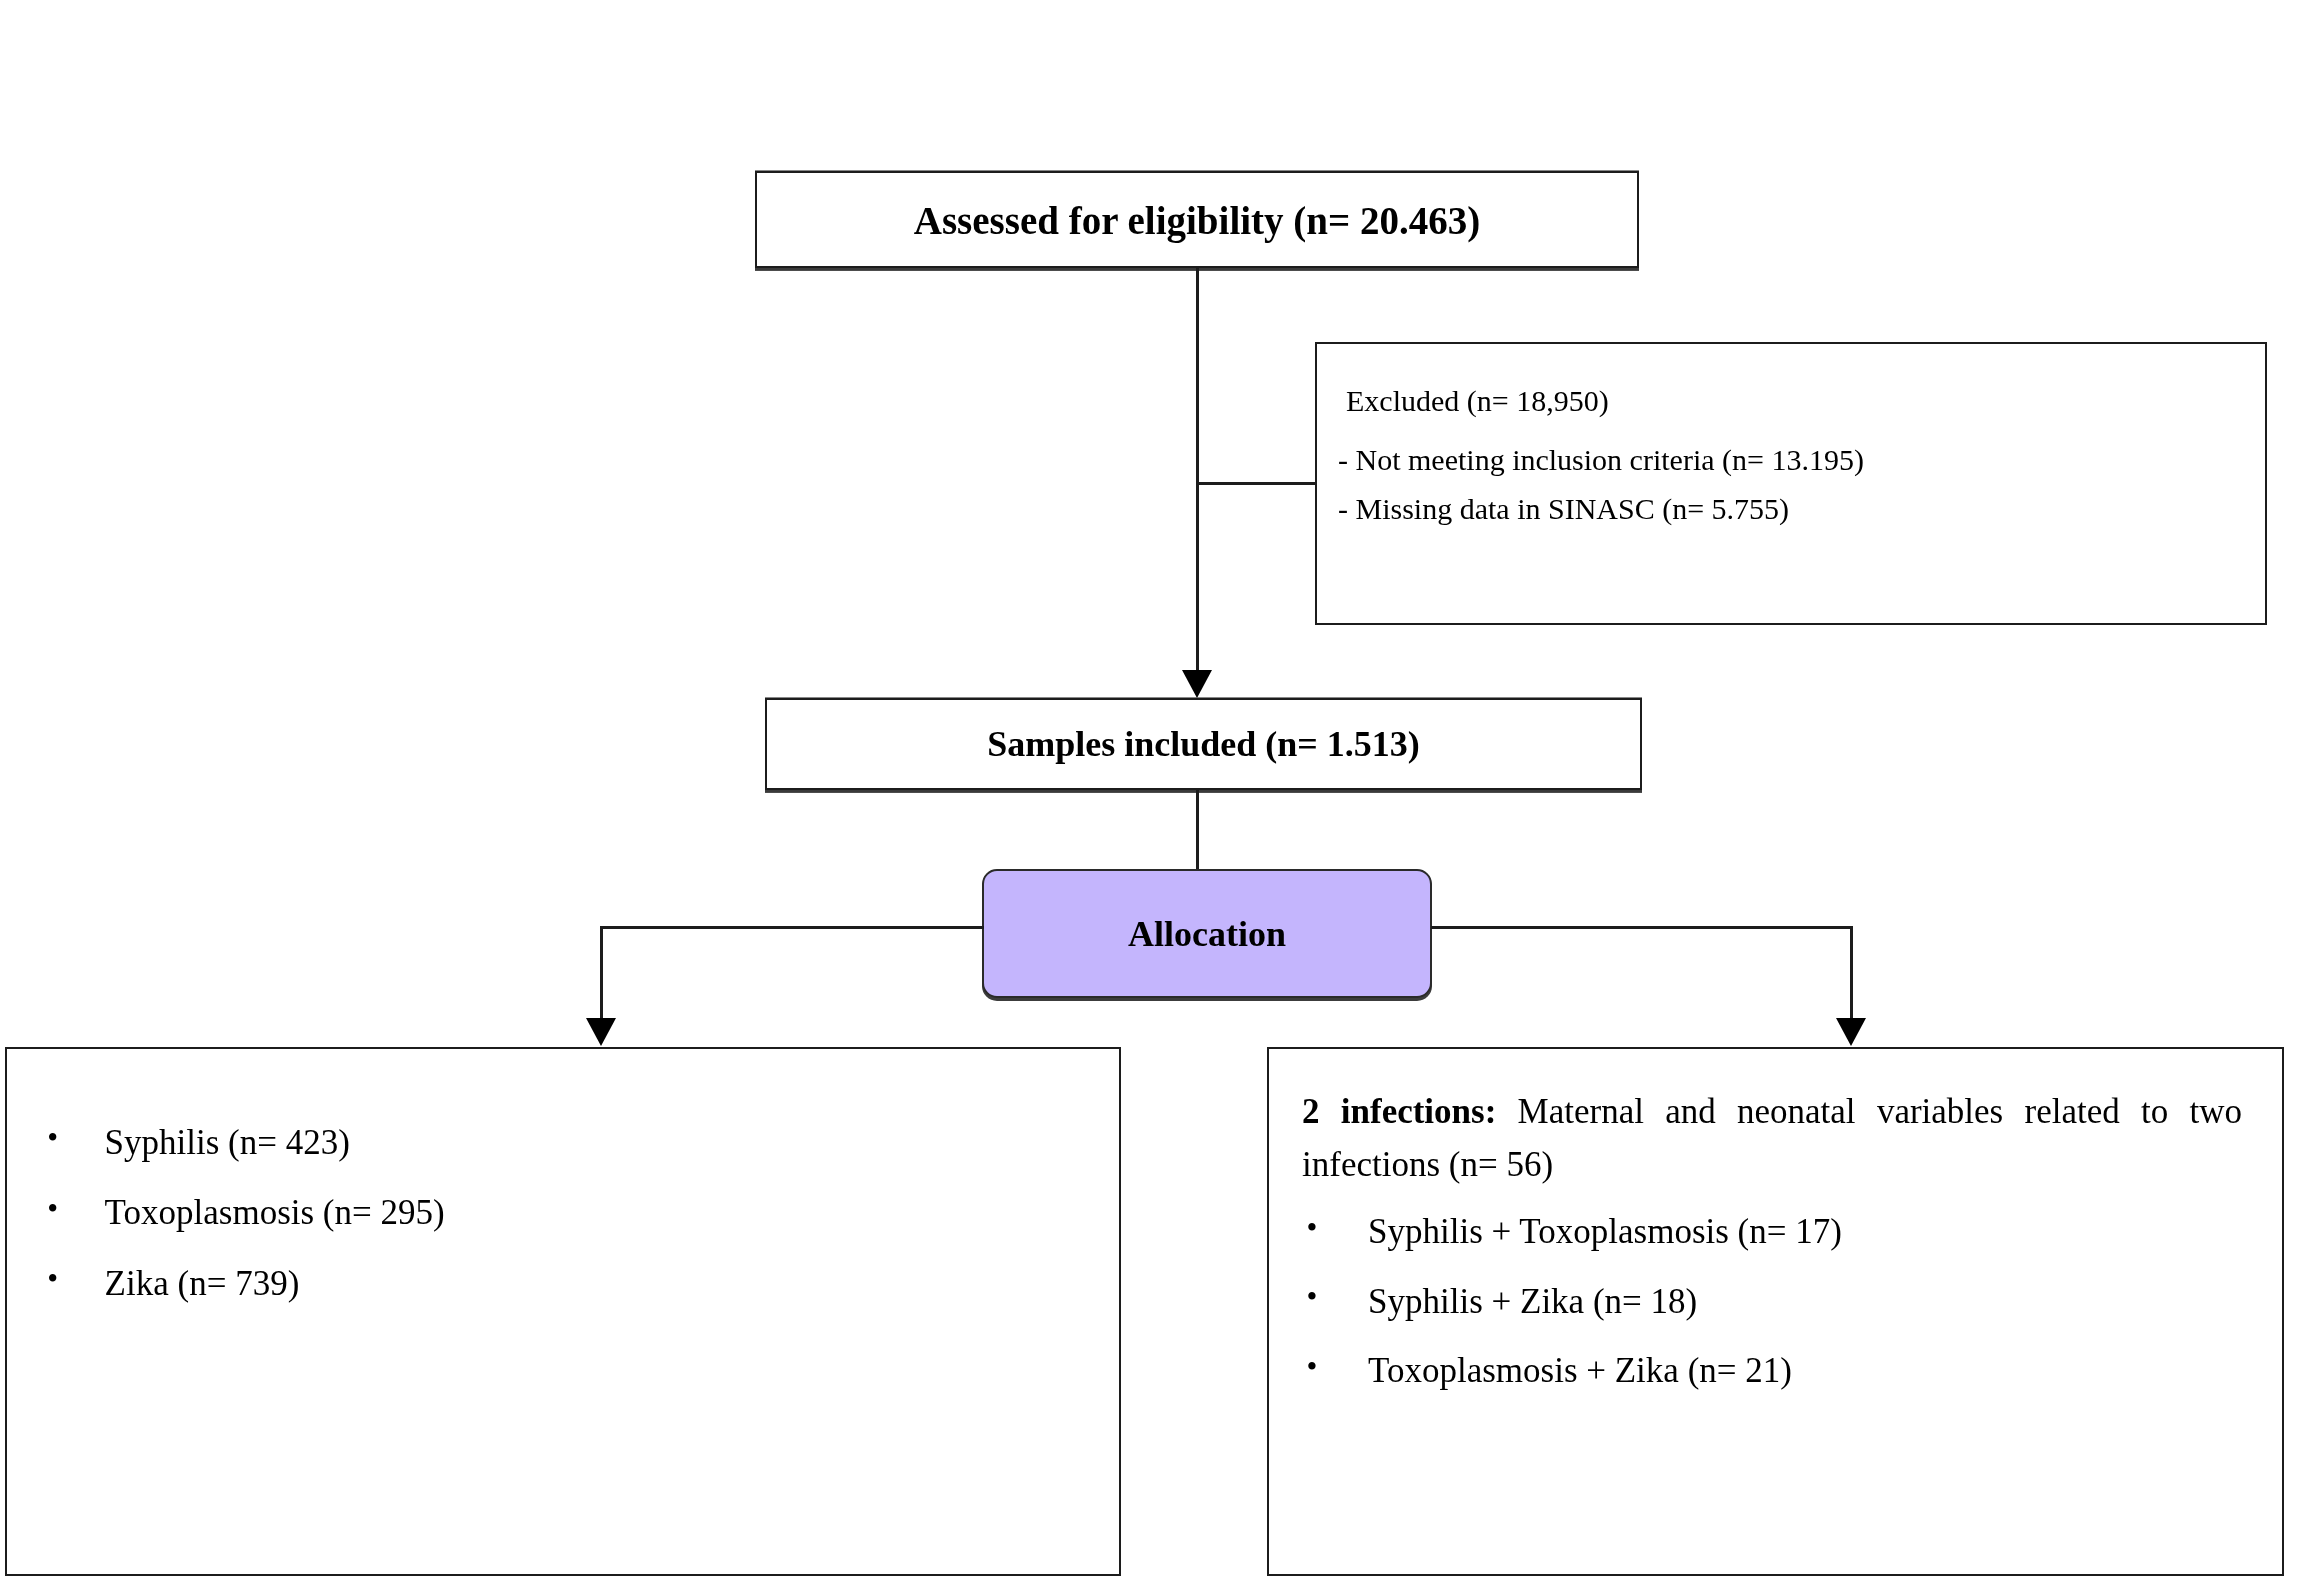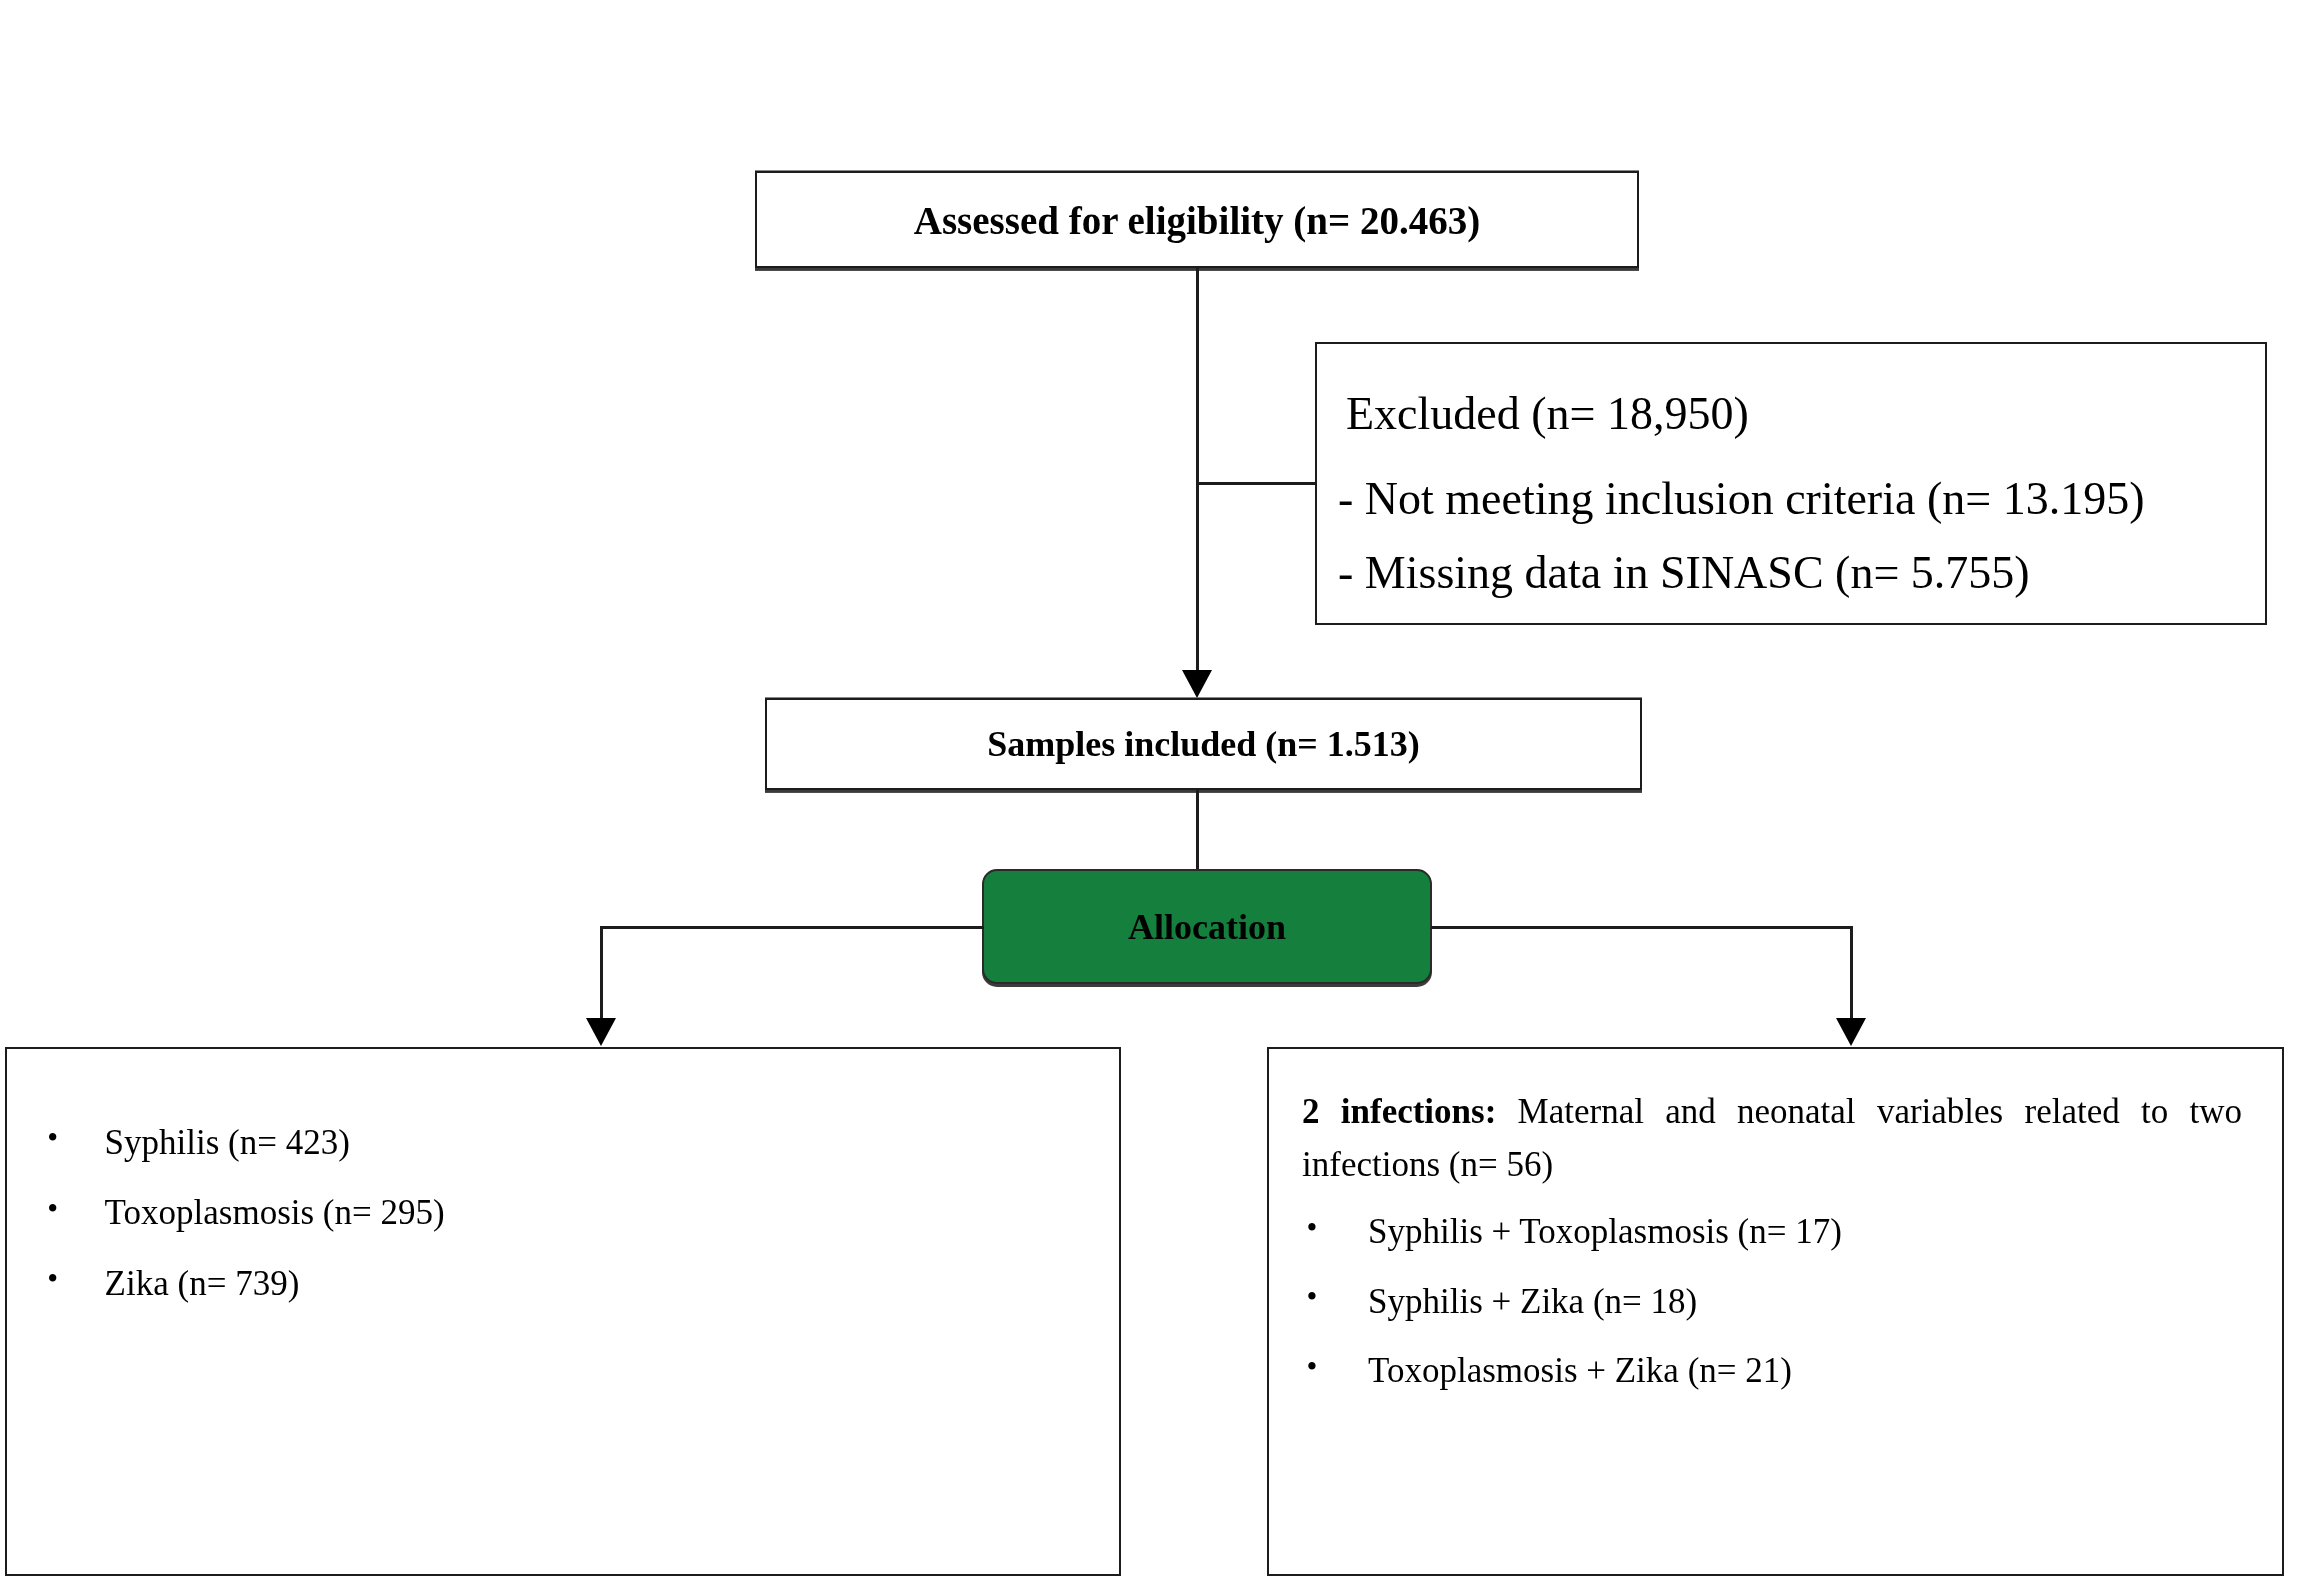--- a/index.html
+++ b/index.html
@@ -39,36 +39,36 @@
     text-align:center;
     font-weight:bold;
   }
   #box-eligibility{ left:755px; top:171px; width:884px; height:97px; }
   #box-eligibility .centered-text{ font-size:39px; }
 
   #box-excluded{ left:1315px; top:342px; width:952px; height:283px; border-width:2.9px; }
   .excl-list{
     position:absolute;
     left:21px; top:33px; right:14px;
-    font-size:46px;
+    font-size:30px;
     line-height:1.62;
   }
   .excl-line{ white-space:nowrap; }
   .excl-line.first{ padding-left:8px; margin-bottom:10.4px; }
 
   #box-samples{ left:765px; top:698px; width:877px; height:92px; }
   #box-samples .centered-text{ font-size:36px;text-align:center; }
 
   #box-allocation{
     position:absolute;
-    left:982px; top:869px; width:450px; height:115px;
+    left:982px; top:869px; width:450px; height:129px;
     box-sizing:border-box;
     border:2.9px solid #2a2a2a;
     border-radius:15px;
-    background:#15803d;
+    background:#c4b5fd;
     box-shadow:0 2.9px 0 0 #3c3c3c;
   }
   #box-allocation .centered-text{ font-size:36px; }
 
   #box-one-infection{ left:4.6px; top:1047px; width:1116px; height:529px; }
   #box-two-infections{ left:1267px; top:1047px; width:1017px; height:529px; }
 
   .panel-inner{
     position:absolute;
     left:36px; right:28px; top:47px;

